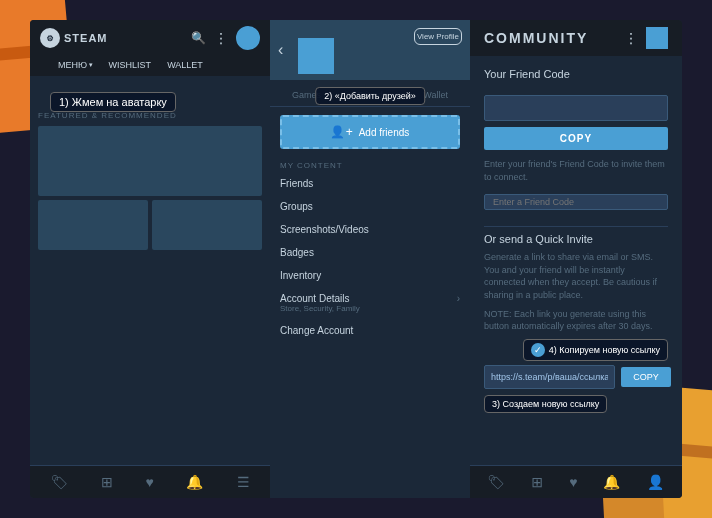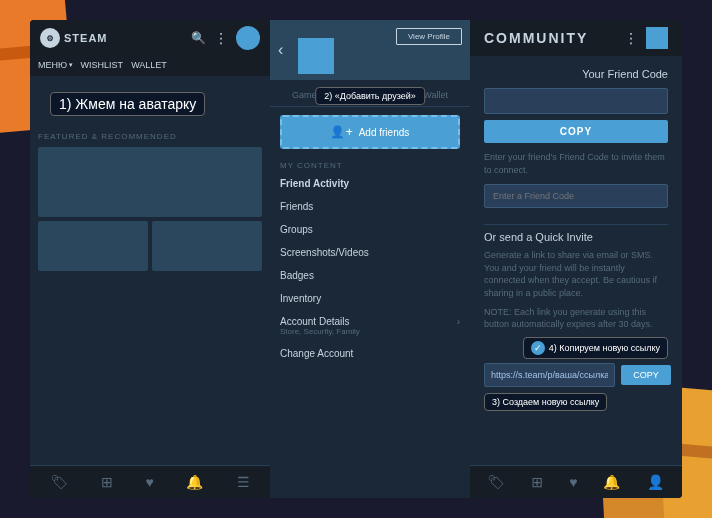--- a/index.html
+++ b/index.html
@@ -139,23 +139,23 @@
     .avatar-circle {
       width: 24px;
       height: 24px;
       background: #4a9fd4;
       border-radius: 50%;
       border: 2px solid #4a9fd4;
     }
 
     .steam-nav {
       background: #171d25;
-      padding: 2px 4px 4px;
-      display: flex;
-      gap: 0;
+      padding: 2px 24px 4px;
+      display: flex;
+      gap: 8px;
     }
 
     .steam-nav-item {
       color: #c6d4df;
       font-size: 9px;
       padding: 2px 4px;
       cursor: pointer;
       display: flex;
       align-items: center;
       gap: 2px;
@@ -168,21 +168,21 @@
     .steam-content {
       flex: 1;
       padding: 8px;
     }
 
     .featured-label {
       color: #556b7d;
       font-size: 8px;
       letter-spacing: 1px;
       margin-bottom: 6px;
-      margin-top: 48px;
+      margin-top: 27px;
     }
 
     .featured-grid {
       display: grid;
       grid-template-columns: 1fr 1fr;
       gap: 4px;
     }
 
     .featured-item {
       background: #2a475e;
@@ -248,23 +248,23 @@
     }
 
     .view-profile-btn {
       position: absolute;
       right: 8px;
       top: 8px;
       background: transparent;
       border: 1px solid #c6d4df;
       color: #c6d4df;
       font-size: 8px;
-      padding: 3px 11px;
-      cursor: pointer;
-      border-radius: 1px;
+      padding: 3px 2px;
+      cursor: pointer;
+      border-radius: 6px;
     }
 
     .popup-tabs {
       display: flex;
       justify-content: space-around;
       padding: 8px 4px 4px;
       border-bottom: 1px solid #2a3f5a;
     }
 
     .popup-tab {
@@ -380,22 +380,21 @@
 
     .community-content {
       flex: 1;
       padding: 12px 14px;
       overflow-y: auto;
     }
 
     .section-label {
       color: #c6d4df;
       font-size: 11px;
-      margin-bottom: 8px;
-      text-align: right;
+      margin-bottom: 15px;
     }
 
     .friend-code-input {
       width: 100%;
       background: #2a3f5a;
       border: 1px solid #3a5a7a;
       color: #c6d4df;
       font-size: 10px;
       padding: 5px 8px;
       margin-bottom: 6px;
@@ -426,21 +425,21 @@
 
     .friend-code-entry {
       width: 100%;
       background: #2a3f5a;
       border: 1px solid #3a5a7a;
       color: #556b7d;
       font-size: 9px;
       padding: 5px 8px;
       margin-bottom: 10px;
       border-radius: 2px;
-      height: 24px;
+      height: 16px;
     }
 
     .divider {
       border: none;
       border-top: 1px solid #2a3f5a;
       margin: 6px 0;
     }
 
     .quick-invite-label {
       color: #c6d4df;
@@ -498,21 +497,21 @@
       border-top: 1px solid #2a3f5a;
     }
 
     
     .annotation-balloon {
       position: absolute;
       background: rgba(10, 20, 40, 0.9);
       border: 1px solid #666;
       border-radius: 4px;
       padding: 3px 8px;
-      font-size: 14px;
+      font-size: 11px;
       color: #fff;
       white-space: nowrap;
       z-index: 200;
     }
 
     .annotation-balloon::before {
       content: '';
       position: absolute;
       border: 5px solid transparent;
     }
@@ -610,21 +609,20 @@
       <span class="popup-tab">Wallet</span>
     </div>
 
     <button class="add-friends-btn">
       <span class="add-friends-icon">👤+</span>
       <span>Add friends</span>
     </button>
 
     <div class="my-content-label">MY CONTENT</div>
 
-    <div class="content-menu-item bold">Friend Activity</div>
     <div class="content-menu-item">Friends</div>
     <div class="content-menu-item">Groups</div>
     <div class="content-menu-item">Screenshots/Videos</div>
     <div class="content-menu-item">Badges</div>
     <div class="content-menu-item">Inventory</div>
 
     <div class="account-item">
       <div>
         <div class="account-item-text">Account Details</div>
         <div class="account-item-sub">Store, Security, Family</div>

